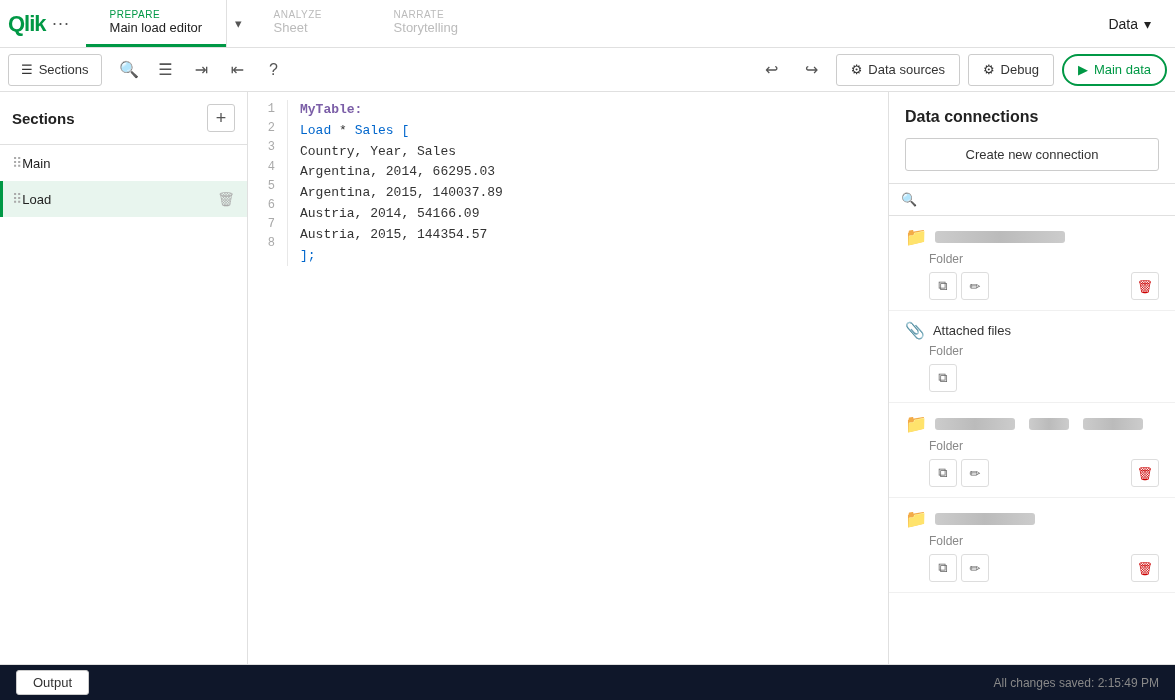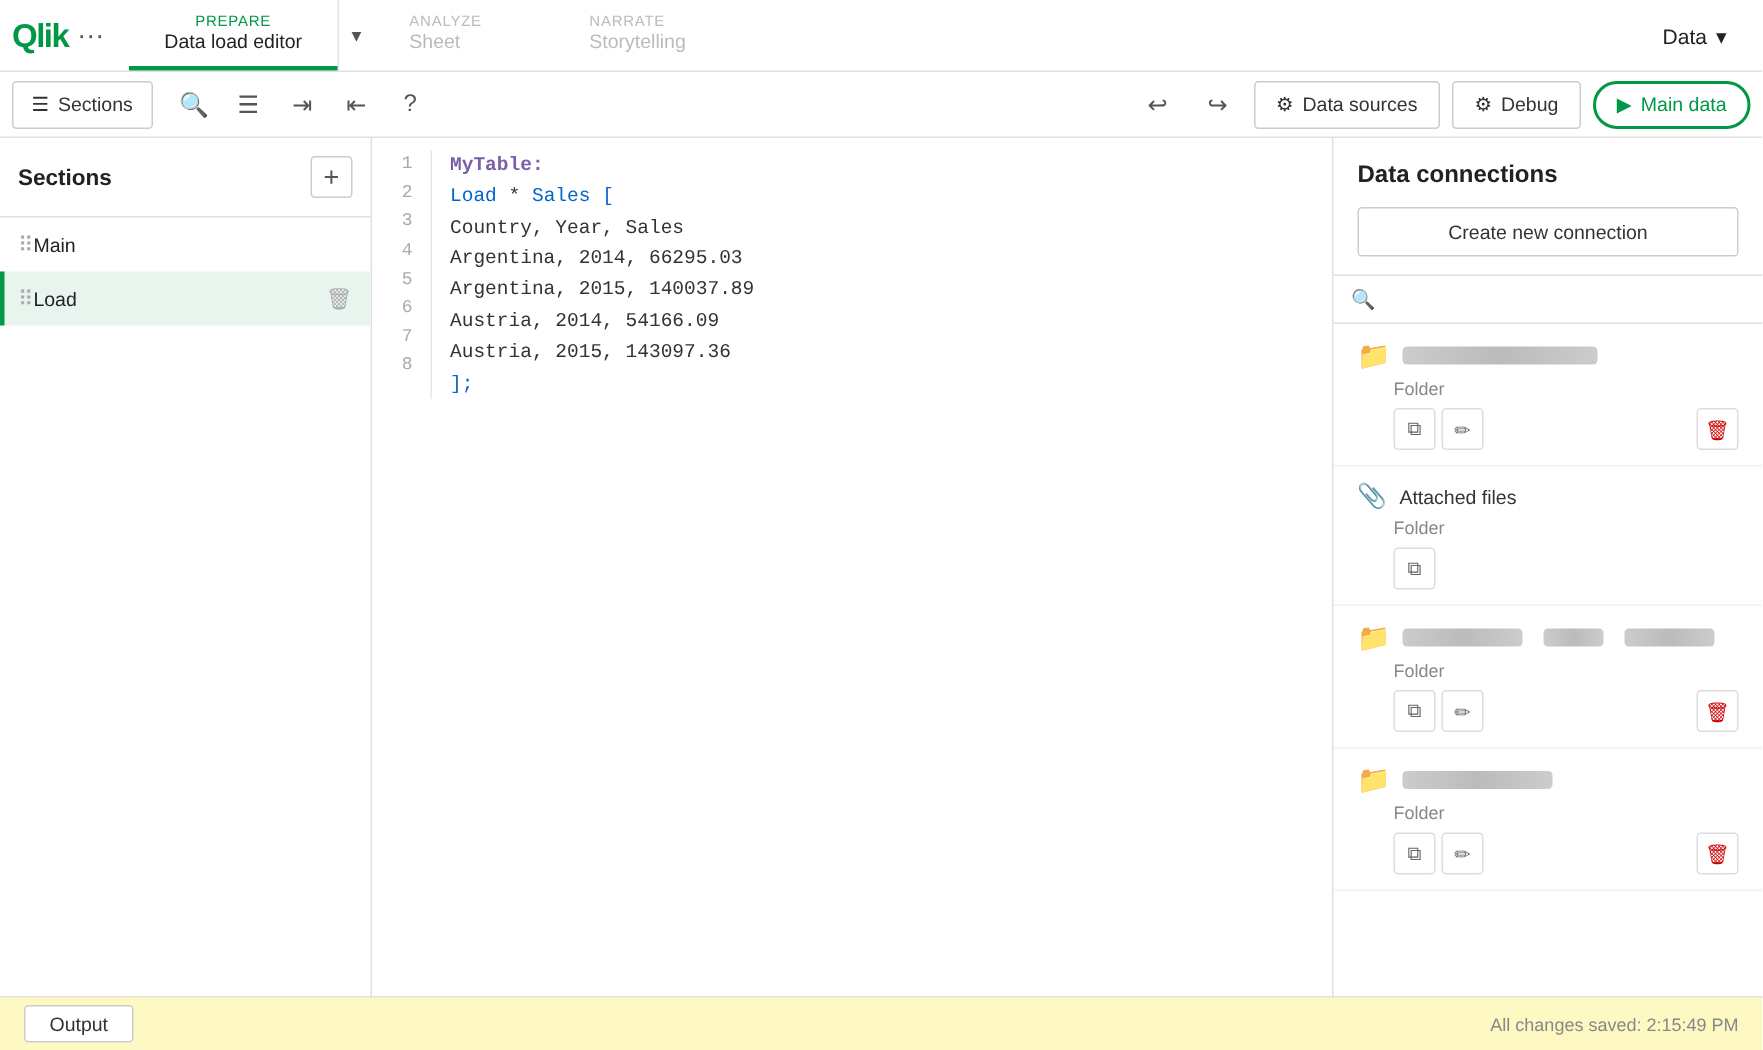--- a/index.html
+++ b/index.html
@@ -42,21 +42,20 @@
       flex-direction: column;
       justify-content: center;
       padding: 0 24px;
       cursor: pointer;
       border-bottom: 3px solid transparent;
       position: relative;
       min-width: 120px;
     }
     .nav-tab.active {
       border-bottom: 3px solid #009845;
-      align-items: center;
     }
     .nav-tab .tab-label-small {
       font-size: 10px;
       color: #777;
       text-transform: uppercase;
       letter-spacing: 0.5px;
     }
     .nav-tab .tab-label-main {
       font-size: 13px;
       color: #222;
@@ -388,21 +387,21 @@
       font-size: 13px;
     }
 
     
     .status-bar {
       height: 36px;
       border-top: 1px solid #e0e0e0;
       display: flex;
       align-items: center;
       padding: 0 16px;
-      background: #fef9c3;
+      background: #0f172a;
     }
     .output-btn {
       padding: 4px 16px;
       border: 1px solid #ccc;
       border-radius: 3px;
       background: #fff;
       cursor: pointer;
       font-size: 13px;
       color: #333;
     }
@@ -434,21 +433,21 @@
 <div class="top-nav">
   <div class="qlik-logo">
     <span class="qlik-logo-text">Qlik</span>
     <span class="dots-icon">···</span>
   </div>
 
   <div class="nav-tabs">
 
     <div class="nav-tab active">
       <span class="tab-label-small">Prepare</span>
-      <span class="tab-label-main">Data load editor</span>
+      <span class="tab-label-main">Main load editor</span>
     </div>
     <div class="nav-tab-dropdown">▾</div>
 
     <div class="nav-tab inactive">
       <span class="tab-label-small">Analyze</span>
       <span class="tab-label-main">Sheet</span>
     </div>
 
     <div class="nav-tab inactive">
       <span class="tab-label-small">Narrate</span>
@@ -525,21 +524,21 @@
         <div>7</div>
         <div>8</div>
       </div>
       <div class="code-content">
         <div class="code-line"><span class="kw-table">MyTable:</span></div>
         <div class="code-line"><span class="kw-load">Load</span><span class="code-normal"> * </span><span class="kw-inline">Sales</span><span class="kw-bracket"> [</span></div>
         <div class="code-line"><span class="code-normal">Country, Year, Sales</span></div>
         <div class="code-line"><span class="code-normal">Argentina, 2014, 66295.03</span></div>
         <div class="code-line"><span class="code-normal">Argentina, 2015, 140037.89</span></div>
         <div class="code-line"><span class="code-normal">Austria, 2014, 54166.09</span></div>
-        <div class="code-line"><span class="code-normal">Austria, 2015, 143097.36</span></div>
+        <div class="code-line"><span class="code-normal">Austria, 2015, 144354.57</span></div>
         <div class="code-line"><span class="kw-semicolon">];</span></div>
       </div>
     </div>
   </div>
 
   <div class="right-panel">
     <div class="right-panel-header">
       <div class="right-panel-title">Data connections</div>
       <button class="btn-create-connection">Create new connection</button>
     </div>

